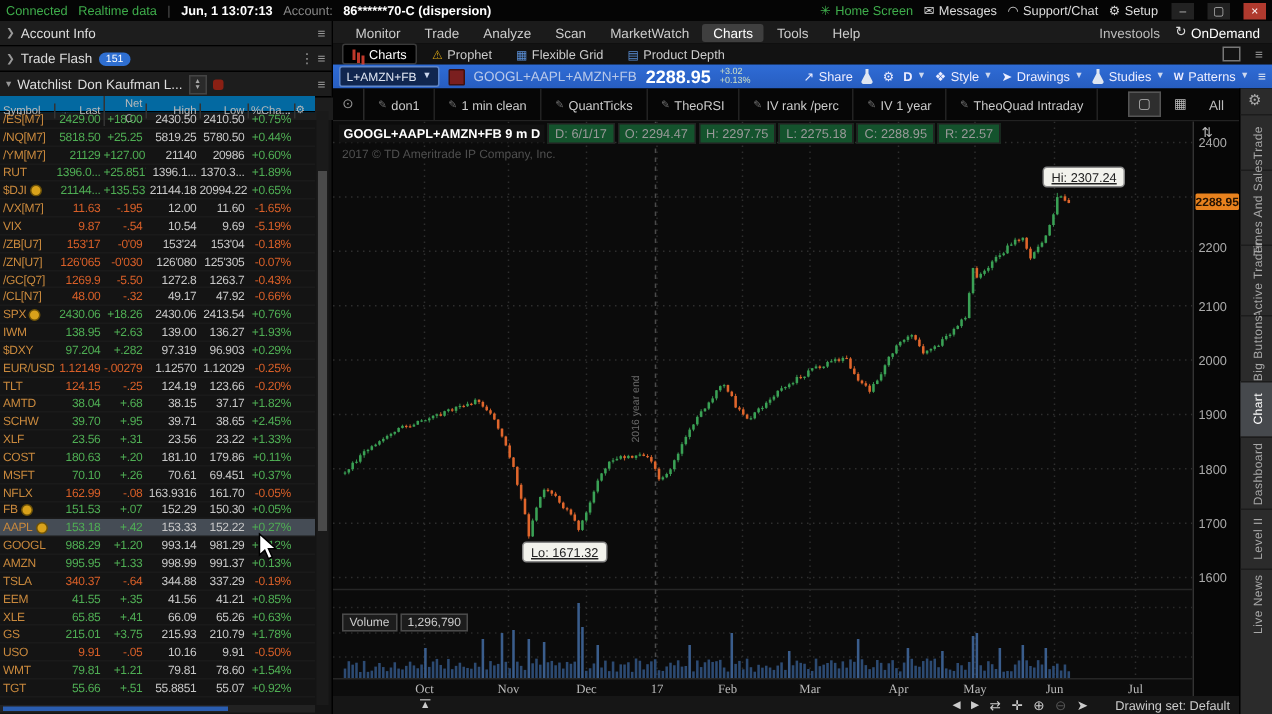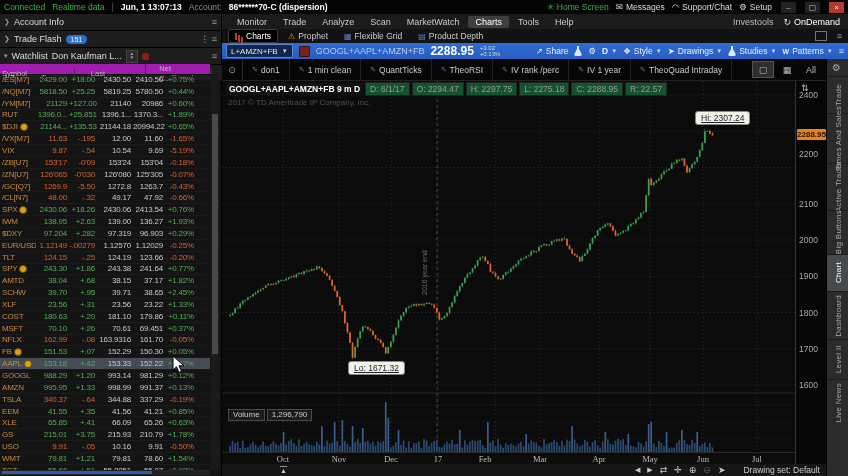--- a/index.html
+++ b/index.html
@@ -16,21 +16,21 @@
   .winbtn{width:15px;height:11px;display:flex;align-items:center;justify-content:center;color:#bbb;font-size:8px;background:#222;margin-left:2px;}
   .winbtn.close{background:#b03a2e;color:#fff;}
   
   #left{left:0;top:14px;width:222px;height:462px;background:#141414;border-right:1px solid #000;box-sizing:border-box;}
   .lrow{position:relative;height:17px;background:#1d1d1d;border-bottom:1px solid #000;display:flex;align-items:center;gap:4px;padding:0 4px;box-sizing:border-box;font-size:9px;color:#ddd;}
   .chev{color:#999;font-size:7px;}
   .hamb{margin-left:auto;color:#999;font-size:9px;}
   .pill{background:#2f6fd1;color:#fff;border-radius:6px;font-size:7px;padding:0 5px;line-height:9px;}
   .spin{width:10px;height:11px;background:#2a2a2a;border:1px solid #444;display:flex;flex-direction:column;align-items:center;justify-content:center;font-size:4.5px;color:#aaa;line-height:4px;}
   .reddot{width:7px;height:7px;background:#8a2014;border-radius:2px;}
-  #wl-header{position:absolute;left:0;top:50px;width:210px;height:10px;background:#a21caf;border-bottom:1px solid #000;display:grid;grid-template-columns:36px 33px 28px 36px 32px 31px 8px;align-items:center;font-size:7.5px;color:#bbb;gap:38px;}
+  #wl-header{position:absolute;left:0;top:50px;width:210px;height:10px;background:#0369a1;border-bottom:1px solid #000;display:grid;grid-template-columns:36px 33px 28px 36px 32px 31px 8px;align-items:center;font-size:7.5px;color:#bbb;}
   #wl-header div{padding-right:2px;text-align:right;border-left:1px solid #333;line-height:10px;}
   #wl-header div:first-child{text-align:left;padding-left:2px;border-left:none;}
   #wl-body{position:absolute;left:0;top:60px;width:210px;height:396px;overflow:hidden;}
   .wlrow{height:10.85px;display:grid;grid-template-columns:36px 33px 28px 36px 32px 31px;align-items:center;font-size:8px;border-bottom:1px solid #1a1a1a;letter-spacing:-0.2px;}
   .wlrow div{text-align:right;padding-right:2px;white-space:nowrap;overflow:hidden;}
   .wlrow .sym{text-align:left;padding-left:2px;color:#c9893d;display:flex;align-items:center;gap:2px;}
   .wlrow.sel{background:#454c55;}
   .up{color:#4fae54;} .down{color:#d85f28;} .neu{color:#c8c8c8;}
   .alerticon{width:6px;height:6px;border-radius:50%;background:#d9a21b;border:1px solid #6d5208;display:inline-block;flex:0 0 auto;}
   #wl-scroll{left:211px;top:60px;width:8px;height:396px;background:#1a1a1a;}
@@ -322,31 +322,20 @@
         </div>
         <div class="wlrow">
           <div class="sym">
             <span>TLT</span>
           </div>
           <div class="down">124.15</div>
           <div class="down">-.25</div>
           <div class="neu">124.19</div>
           <div class="neu">123.66</div>
           <div class="down">-0.20%</div>
-        </div>
-        <div class="wlrow">
-          <div class="sym">
-            <span>SPY</span>
-            <span class="alerticon"></span>
-          </div>
-          <div class="up">243.30</div>
-          <div class="up">+1.86</div>
-          <div class="neu">243.38</div>
-          <div class="neu">241.64</div>
-          <div class="up">+0.77%</div>
         </div>
         <div class="wlrow">
           <div class="sym">
             <span>AMTD</span>
           </div>
           <div class="up">38.04</div>
           <div class="up">+.68</div>
           <div class="neu">38.15</div>
           <div class="neu">37.17</div>
           <div class="up">+1.82%</div>
@@ -1288,21 +1277,21 @@
       <div class="xlab" style="left: 413px;">May</div>
       <div class="xlab" style="left: 466px;">Jun</div>
       <div class="xlab" style="left: 520px;">Jul</div>
     </div>
 
   <div id="paxis" class="abs">
     <span id="axreset">⇅</span>
     <div id="pbadge" style="top: 48.2556px;">2288.95</div>
 
   <span class="ylab" style="top: 9px;">2400</span>
-      <span class="ylab" style="top: 68px;">2200</span>
+      <span class="ylab" style="top: 79px;">2200</span>
       <span class="ylab" style="top: 117.75px;">2100</span>
       <span class="ylab" style="top: 154px;">2000</span>
       <span class="ylab" style="top: 190.25px;">1900</span>
       <span class="ylab" style="top: 226.5px;">1800</span>
       <span class="ylab" style="top: 262.75px;">1700</span>
       <span class="ylab" style="top: 299px;">1600</span>
     </div>
 
   <div id="statusbar" class="abs">
     <span style="font-size:7px;border-top:1px solid #999;padding-top:0px;margin-left:52px">▲</span>

